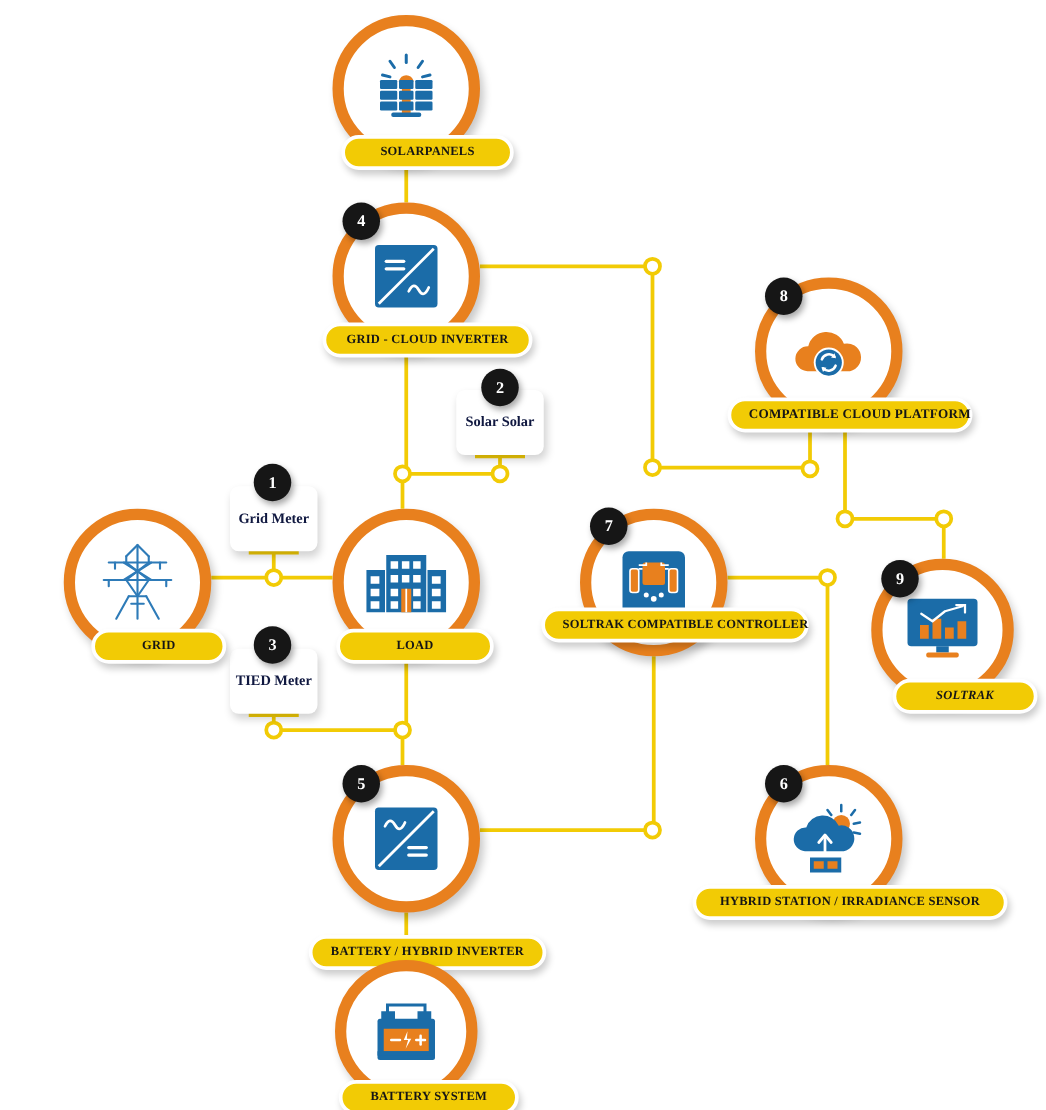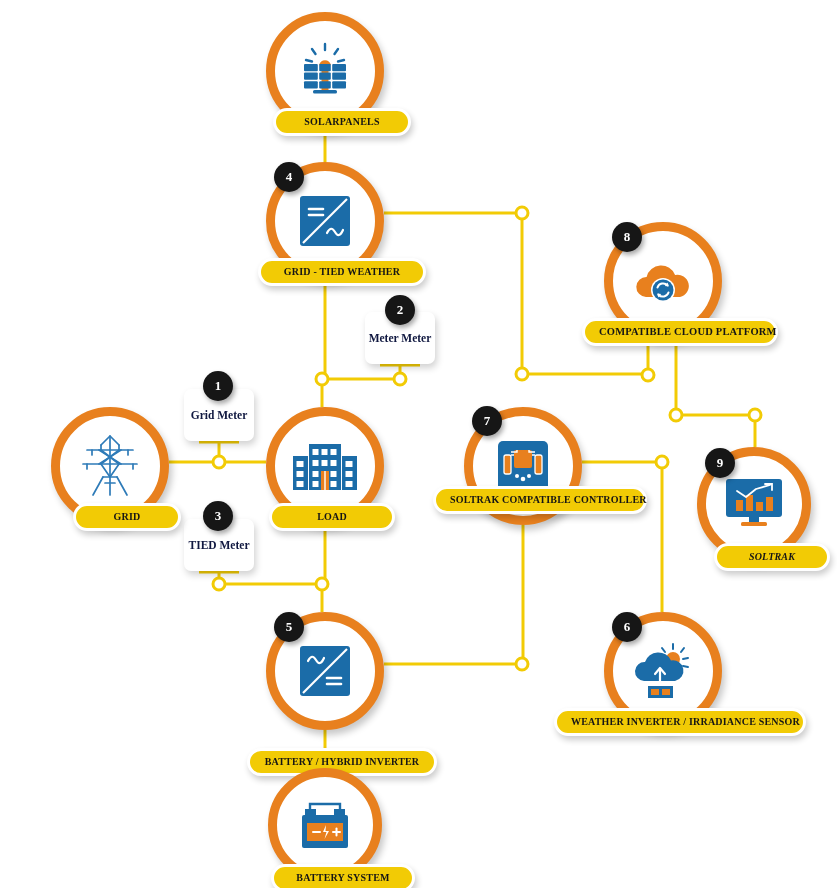--- a/index.html
+++ b/index.html
@@ -182,26 +182,26 @@
           <line x1="4" y1="48" x2="48" y2="4" stroke="#fff" stroke-width="2.2"></line>
           <g stroke="#fff" stroke-width="2.6" stroke-linecap="round">
             <line x1="10" y1="14" x2="24" y2="14"></line>
             <line x1="10" y1="20" x2="24" y2="20"></line>
           </g>
           <path d="M28,38 q4,-8 8,-1 q4,7 8,-2" fill="none" stroke="#fff" stroke-width="2.2" stroke-linecap="round"></path>
         </svg>
       </div>
     </div>
     <div class="badge" style="left:274px;top:162px;">4</div>
-    <div class="pill" style="left:258px;top:258px;width:134px;">GRID - TIED WEATHER</div>
+    <div class="pill" style="left:258px;top:258px;width:134px;">GRID - CLOUD INVERTER</div>
   </div>
 
   <div class="node">
     <div class="card" style="left:365px;top:312px;width:70px;height:52px;">
-      <span>Meter Meter</span>
+      <span>Solar Solar</span>
     </div>
     <div class="badge" style="left:385px;top:295px;">2</div>
   </div>
 
   <div class="node">
     <div class="card" style="left:184px;top:389px;width:70px;height:52px;">
       <span>Grid Meter</span>
     </div>
     <div class="badge" style="left:203px;top:371px;">1</div>
   </div>
@@ -376,21 +376,21 @@
             <line x1="28" y1="47" x2="28" y2="27"></line>
             <path d="M23,32 L28,26 L33,32"></path>
           </g>
           <rect x="16" y="44" width="25" height="12" fill="#1B6CA8"></rect>
           <rect x="19" y="47" width="8" height="6" fill="#E8801E"></rect>
           <rect x="30" y="47" width="8" height="6" fill="#E8801E"></rect>
         </svg>
       </div>
     </div>
     <div class="badge" style="left:612px;top:612px;">6</div>
-    <div class="pill" style="left:554px;top:708px;width:218px;">WEATHER INVERTER / IRRADIANCE SENSOR</div>
+    <div class="pill" style="left:554px;top:708px;width:218px;">HYBRID STATION / IRRADIANCE SENSOR</div>
   </div>
 
   <div class="node">
     <div class="ring" style="left:268px;top:768px;width:114px;height:114px;">
       <div class="ring-inner">
         <svg class="icon-svg" width="58" height="58" viewBox="0 0 58 58">
           <path d="M14,14 L14,8 L44,8 L44,14" fill="none" stroke="#1B6CA8" stroke-width="2.4"></path>
           <rect x="9" y="13" width="11" height="7" fill="#1B6CA8"></rect>
           <rect x="38" y="13" width="11" height="7" fill="#1B6CA8"></rect>
           <rect x="6" y="19" width="46" height="33" rx="2" fill="#1B6CA8"></rect>

